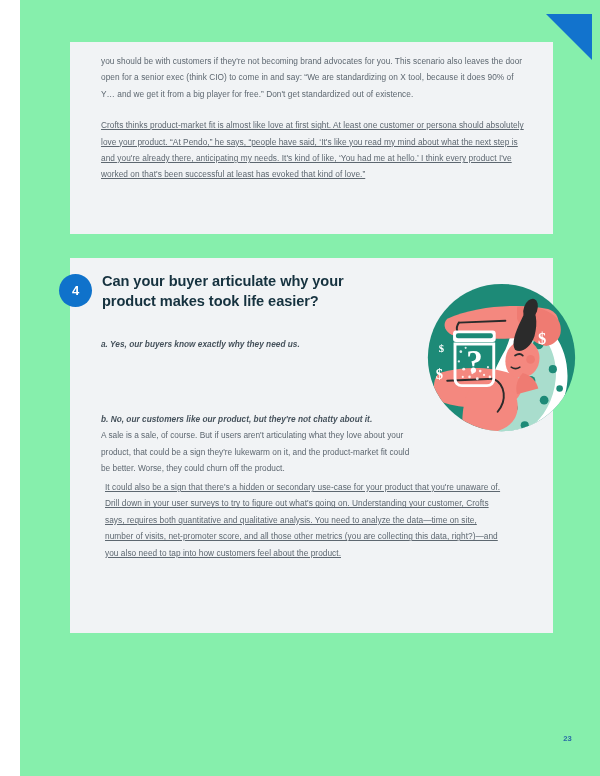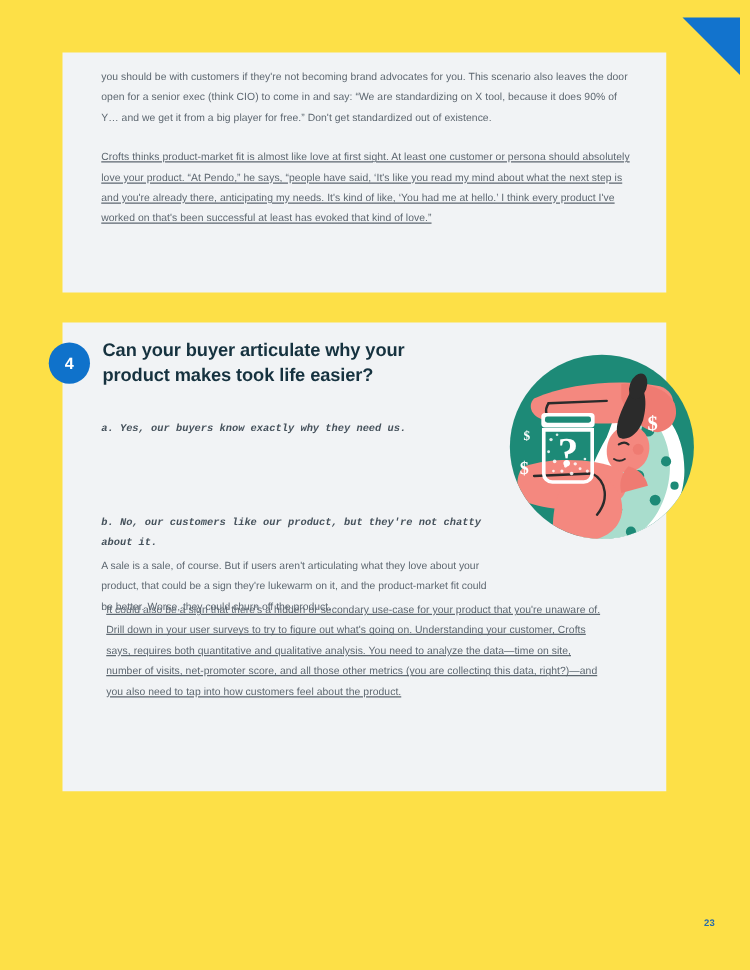--- a/index.html
+++ b/index.html
@@ -12,21 +12,22 @@
     height: 776px;
     position: relative;
     overflow: hidden;
     font-family: "Liberation Sans", sans-serif;
     -webkit-font-smoothing: antialiased;
   }
 
   .page {
     position: absolute;
     inset: 0;
-    background: #fde047;
+    background: #86efac;
+    margin-left: 20px;
   }
 
   
   .corner-triangle {
     position: absolute;
     top: 14px;
     right: 8px;
     width: 0;
     height: 0;
     border-top: 46px solid #1273cd;
@@ -109,21 +110,20 @@
     left: 81px;
     color: #5d6770;
     font-size: 8.3px;
     line-height: 16.4px;
   }
   .sub-lead {
     font-style: italic;
     font-weight: bold;
     color: #46525c;
     display: block;
-    font-family: Liberation Mono, monospace;
   }
   .sub-a { top: 336px; width: 310px; }
   .sub-b { top: 411px; width: 310px; }
 
   .copy-mid  { left: 85px; top: 479px; width: 400px; }
   .copy-last { left: 81px; top: 566px; width: 400px; }
 
   
   .illustration {
     position: absolute;

